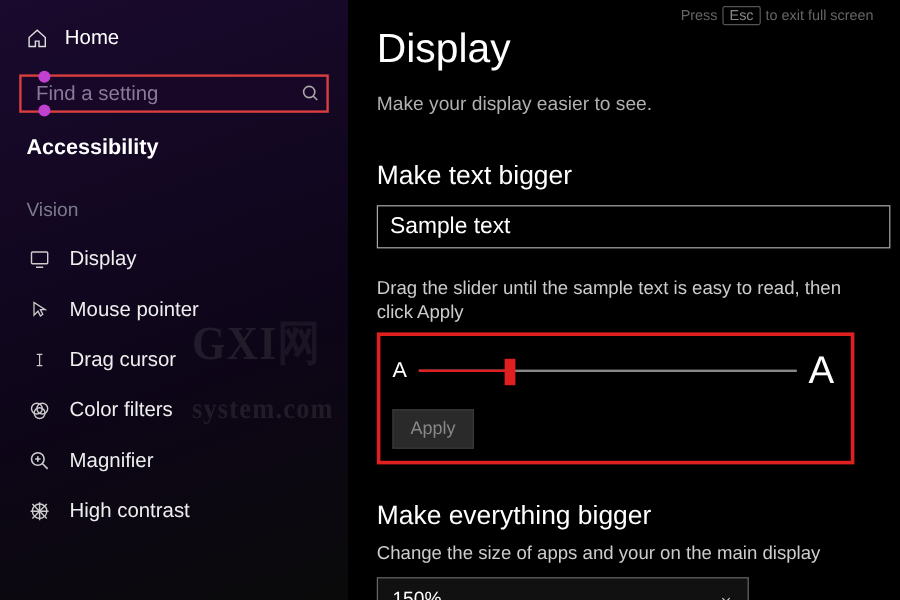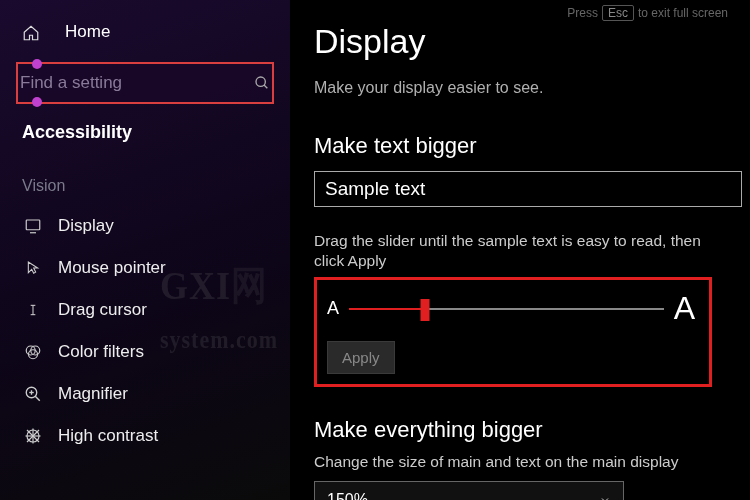--- a/index.html
+++ b/index.html
@@ -13,31 +13,31 @@
   position: relative;
 }
 .sidebar {
   width: 290px;
   background: linear-gradient(160deg, #1a0a2e 0%, #0d0518 60%, #0a0a0a 100%);
   padding: 18px 14px;
   display: flex;
   flex-direction: column;
 }
 .home-row {
-  display: flex; align-items: flex-end; gap: 25px;
+  display: flex; align-items: center; gap: 14px;
   color: #fff; font-size: 17px;
   padding: 4px 8px; cursor: pointer;
 }
 .search-wrap {
   margin: 16px 2px 18px;
   border: 2px solid #d93f3f;
   background: rgba(24,8,40,0.9);
-  height: 42px;
+  height: 32px;
   display: flex; align-items: center;
-  padding: 0 2px;
+  padding: 0 12px;
   position: relative;
 }
 .search-wrap::before, .search-wrap::after {
   content: ""; position: absolute;
   width: 10px; height: 10px; border-radius: 50%;
   background: #c040d0; left: 14px;
 }
 .search-wrap::before { top: -5px; }
 .search-wrap::after { bottom: -5px; }
 .search-input {
@@ -245,21 +245,21 @@
       <div class="slider">
         <div class="slider-fill"></div>
         <div class="slider-thumb"></div>
       </div>
       <span class="letter-big">A</span>
     </div>
     <button class="apply-btn">Apply</button>
   </div>
 
   <div class="h2b">Make everything bigger</div>
-  <div class="desc2">Change the size of main and text on the main display</div>
+  <div class="desc2">Change the size of apps and your on the main display</div>
   <div class="dropdown">
     <span>150%</span>
     <span>
         <svg width="12" height="12" viewBox="0 0 24 24" fill="none" stroke="#ccc" stroke-width="2">
           <polyline points="6 9 12 15 18 9"></polyline>
         </svg>
       </span>
   </div>
 </div>
 

